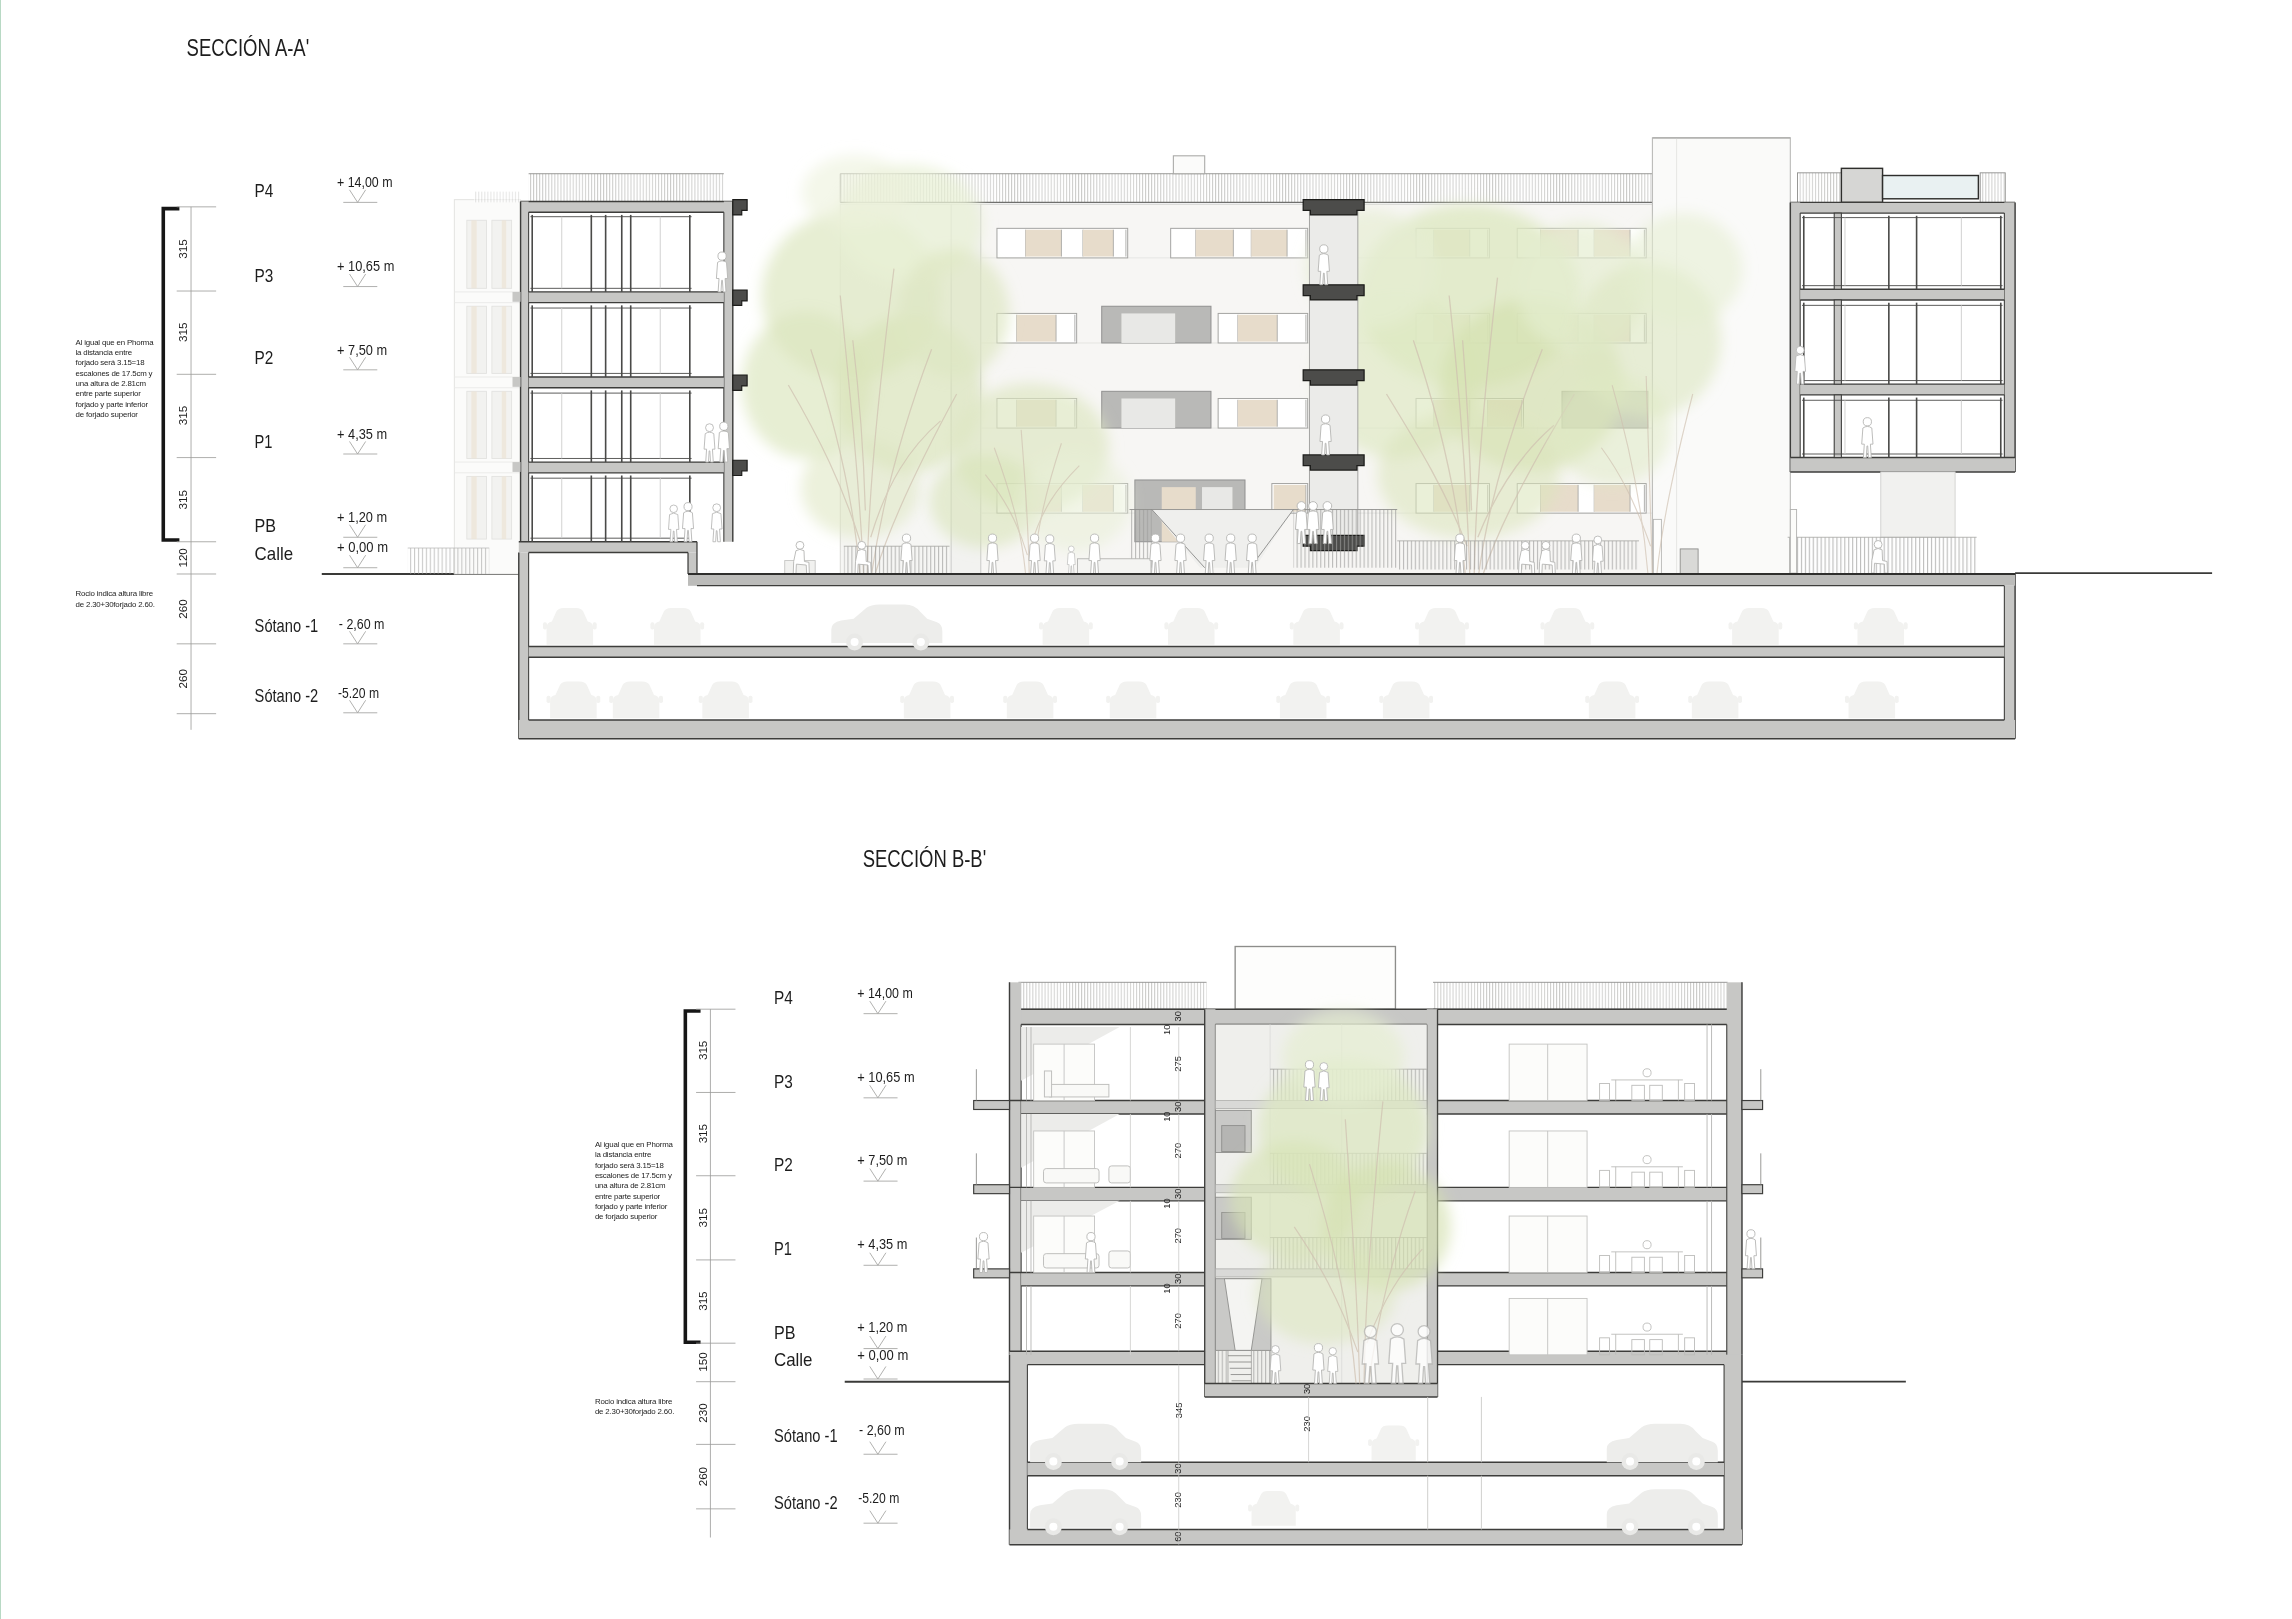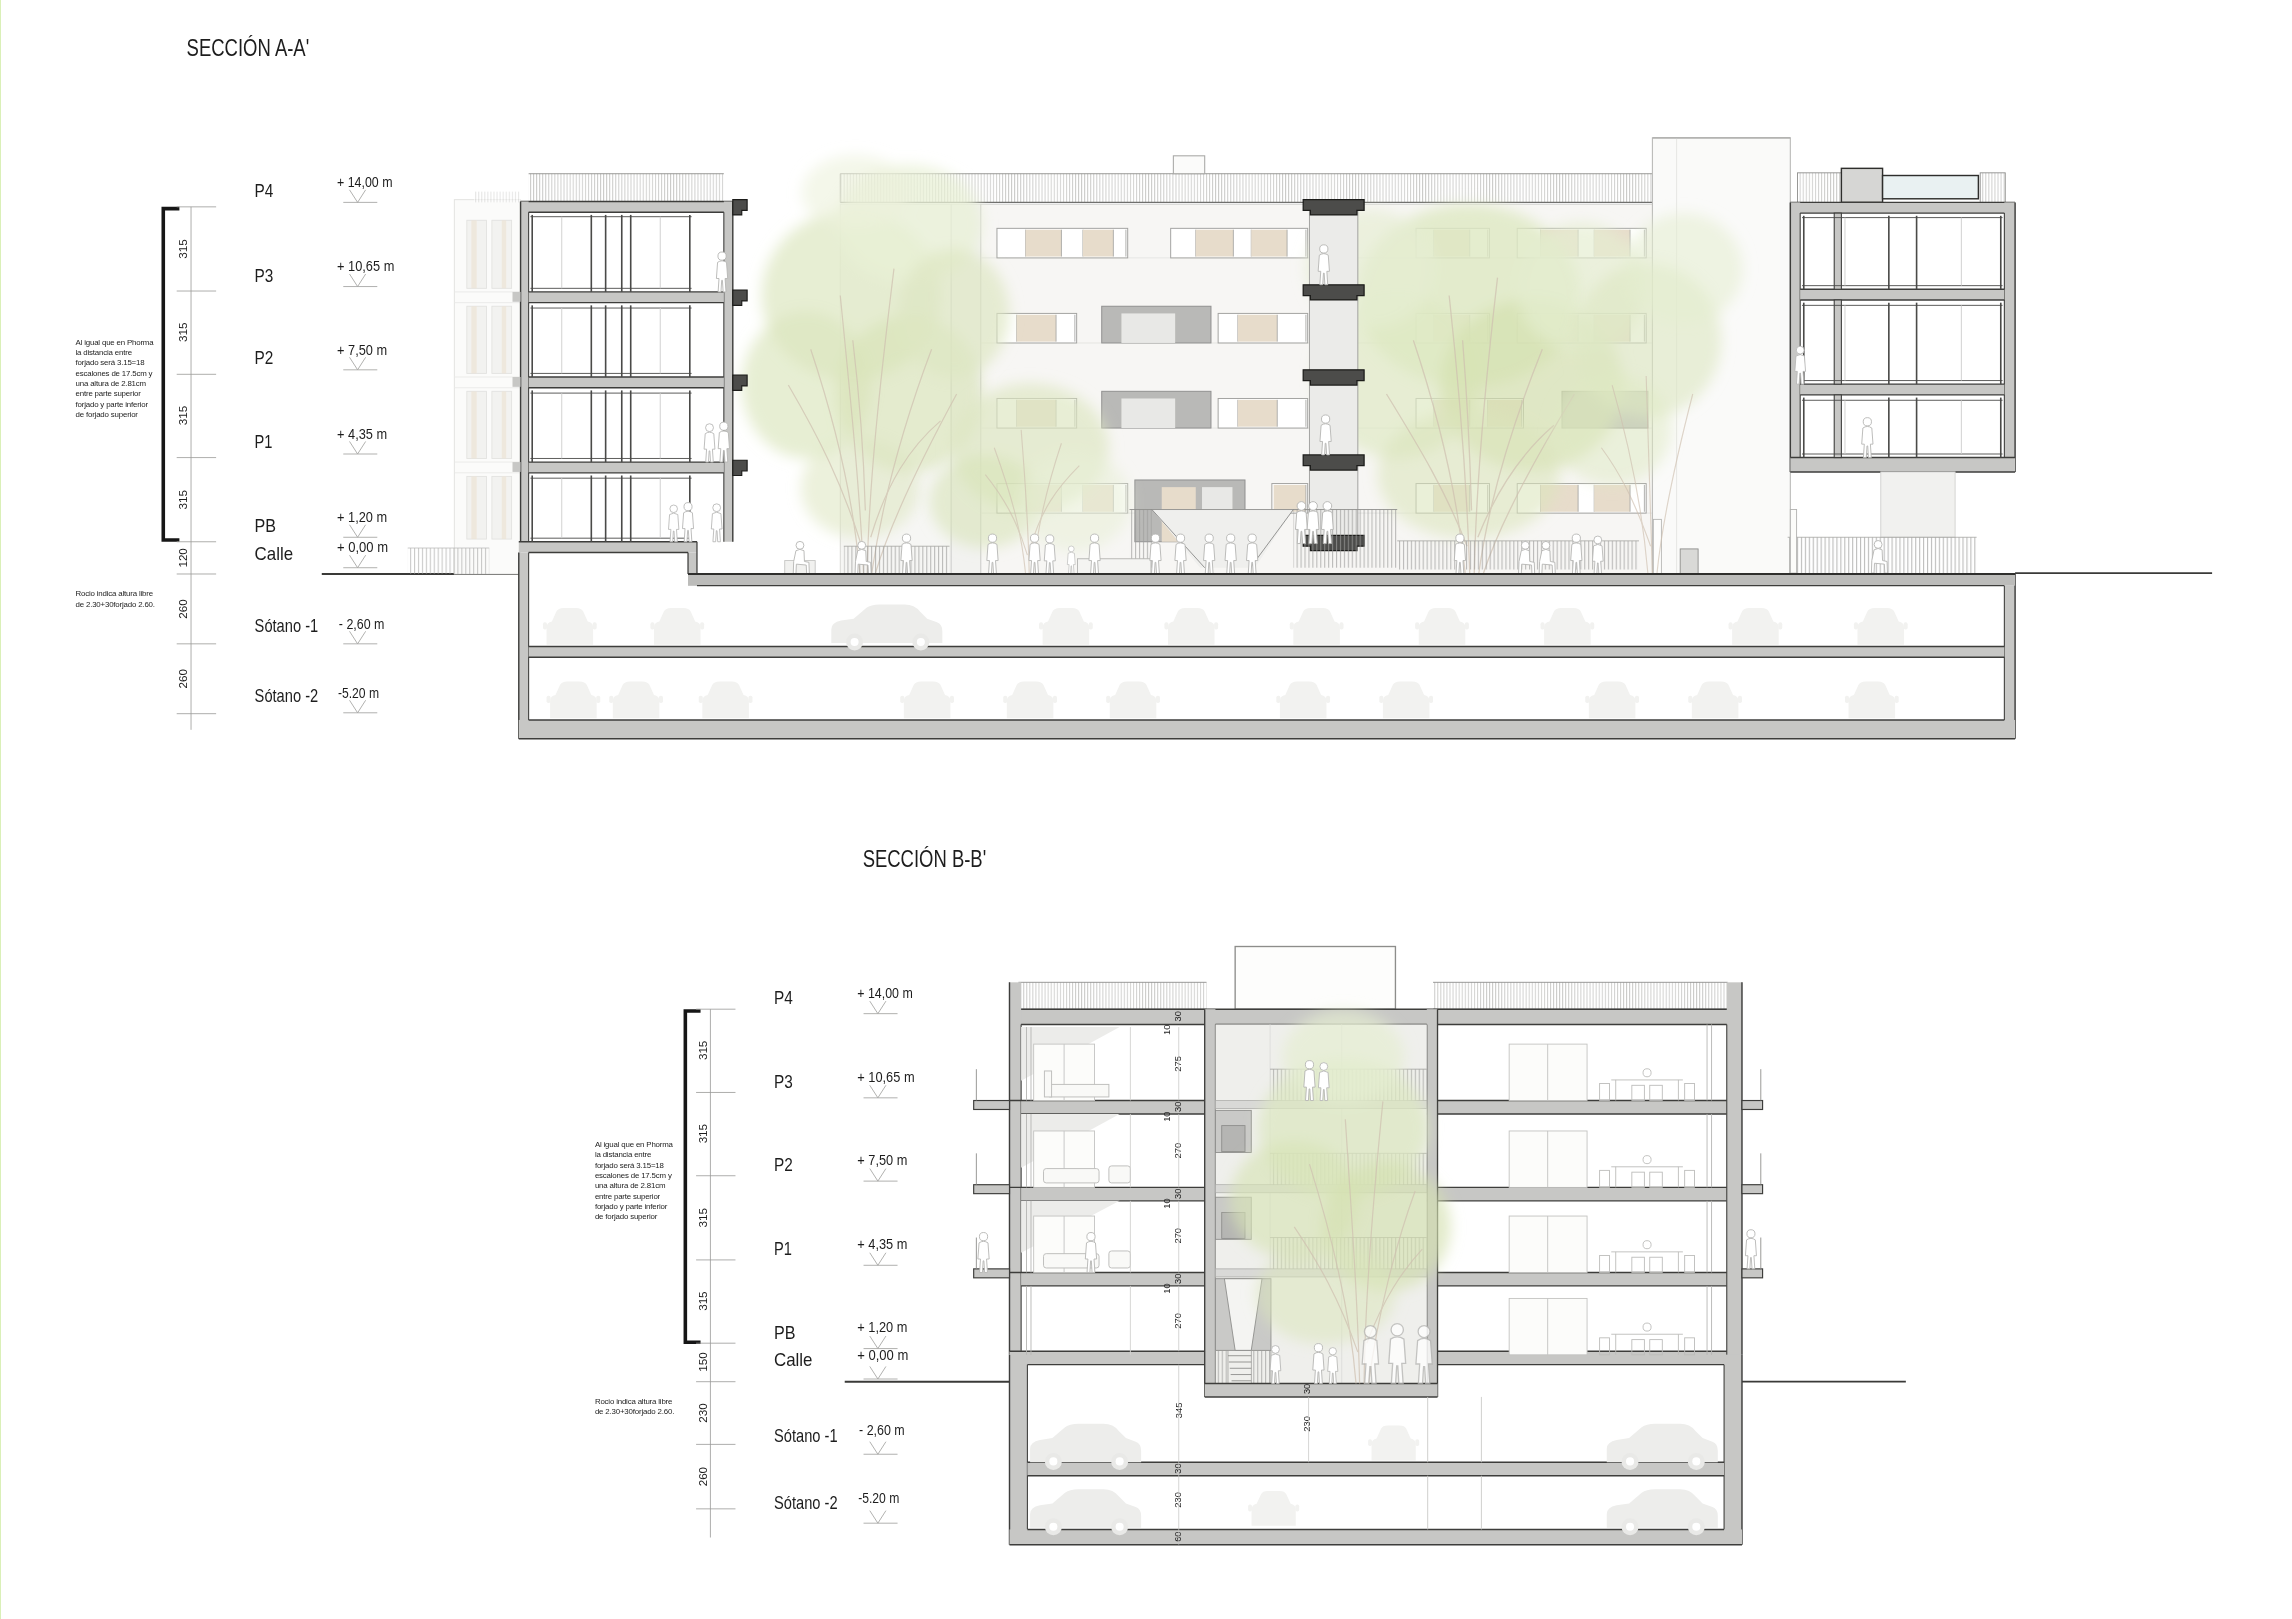--- a/index.html
+++ b/index.html
@@ -1,16 +1,16 @@
 <!DOCTYPE html>
 <html style="font-size:14.3px"><head>
 <meta charset="utf-8">
 <style>
   html,body{margin:0;padding:0;background:#ffffff;}
-  #page{position:relative;width:2293px;height:1619px;background:#84cc16;overflow:hidden;
+  #page{position:relative;width:2293px;height:1619px;background:#15803d;overflow:hidden;
         font-family:"Liberation Sans", sans-serif;}
   svg{position:absolute;left:0;top:0;}
   text{font-family:"Liberation Sans", sans-serif;fill:#1d1d1d;}
 </style>
 </head>
 <body>
 <div id="page">
 <svg width="2293" height="1619" viewBox="0 0 2560 1808">
 <defs>
   <pattern id="hatchV" width="3.4" height="8" patternUnits="userSpaceOnUse">

